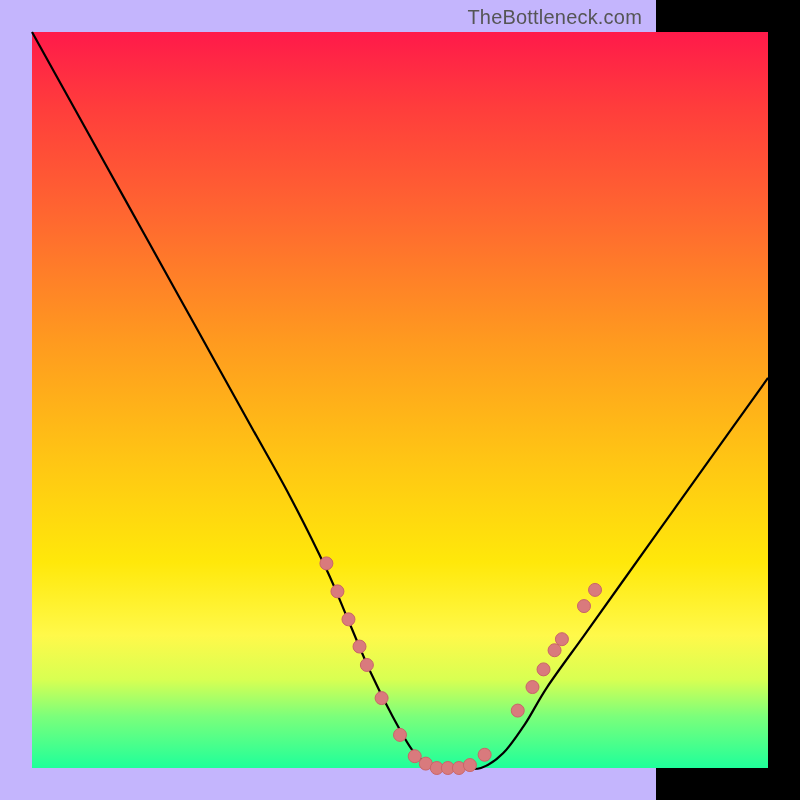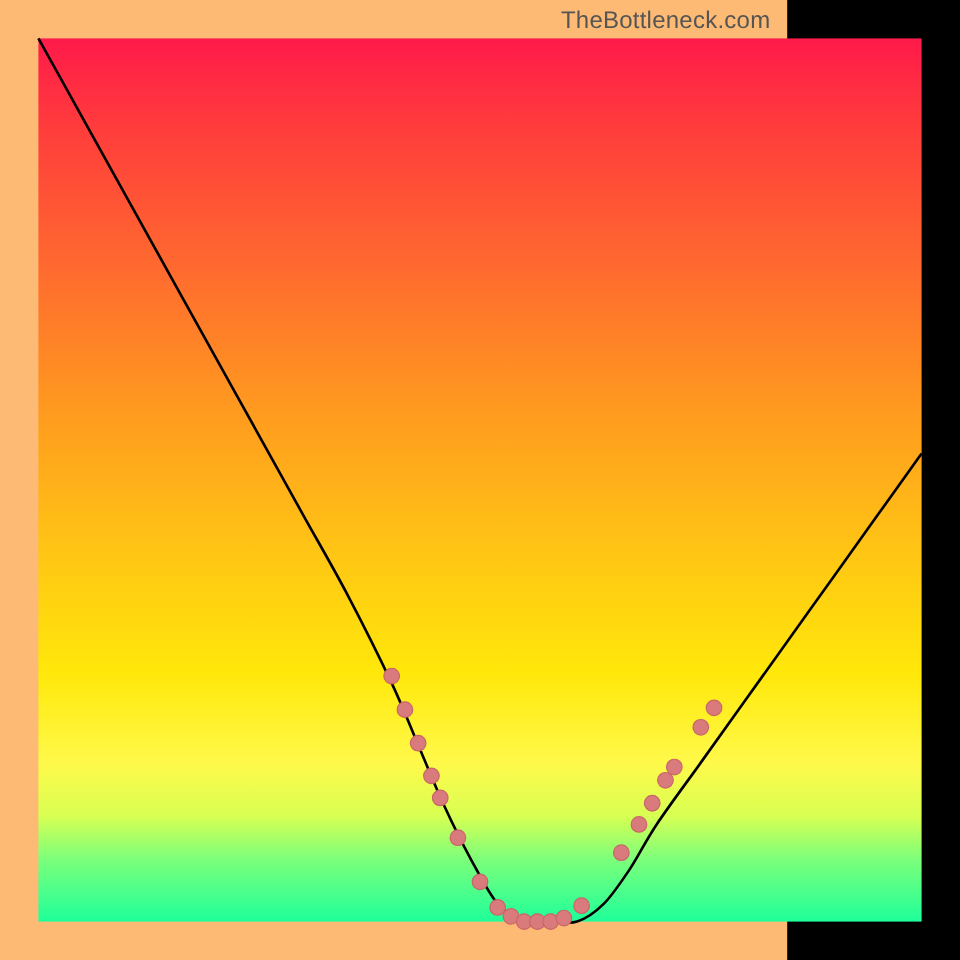--- a/index.html
+++ b/index.html
@@ -8,21 +8,21 @@
     width: 800px;
     height: 800px;
     overflow: hidden;
     background: #000;
     font-family: Arial, Helvetica, sans-serif;
   }
   .frame {
     position: relative;
     width: 656px;
     height: 800px;
-    background: #fdba74;
+    background: #c4b5fd;
   }
   .plot-area {
     position: absolute;
     left: 32px;
     top: 32px;
     width: 736px;
     height: 736px;
     background: linear-gradient(
       to bottom,
       #ff1a4a 0%,

